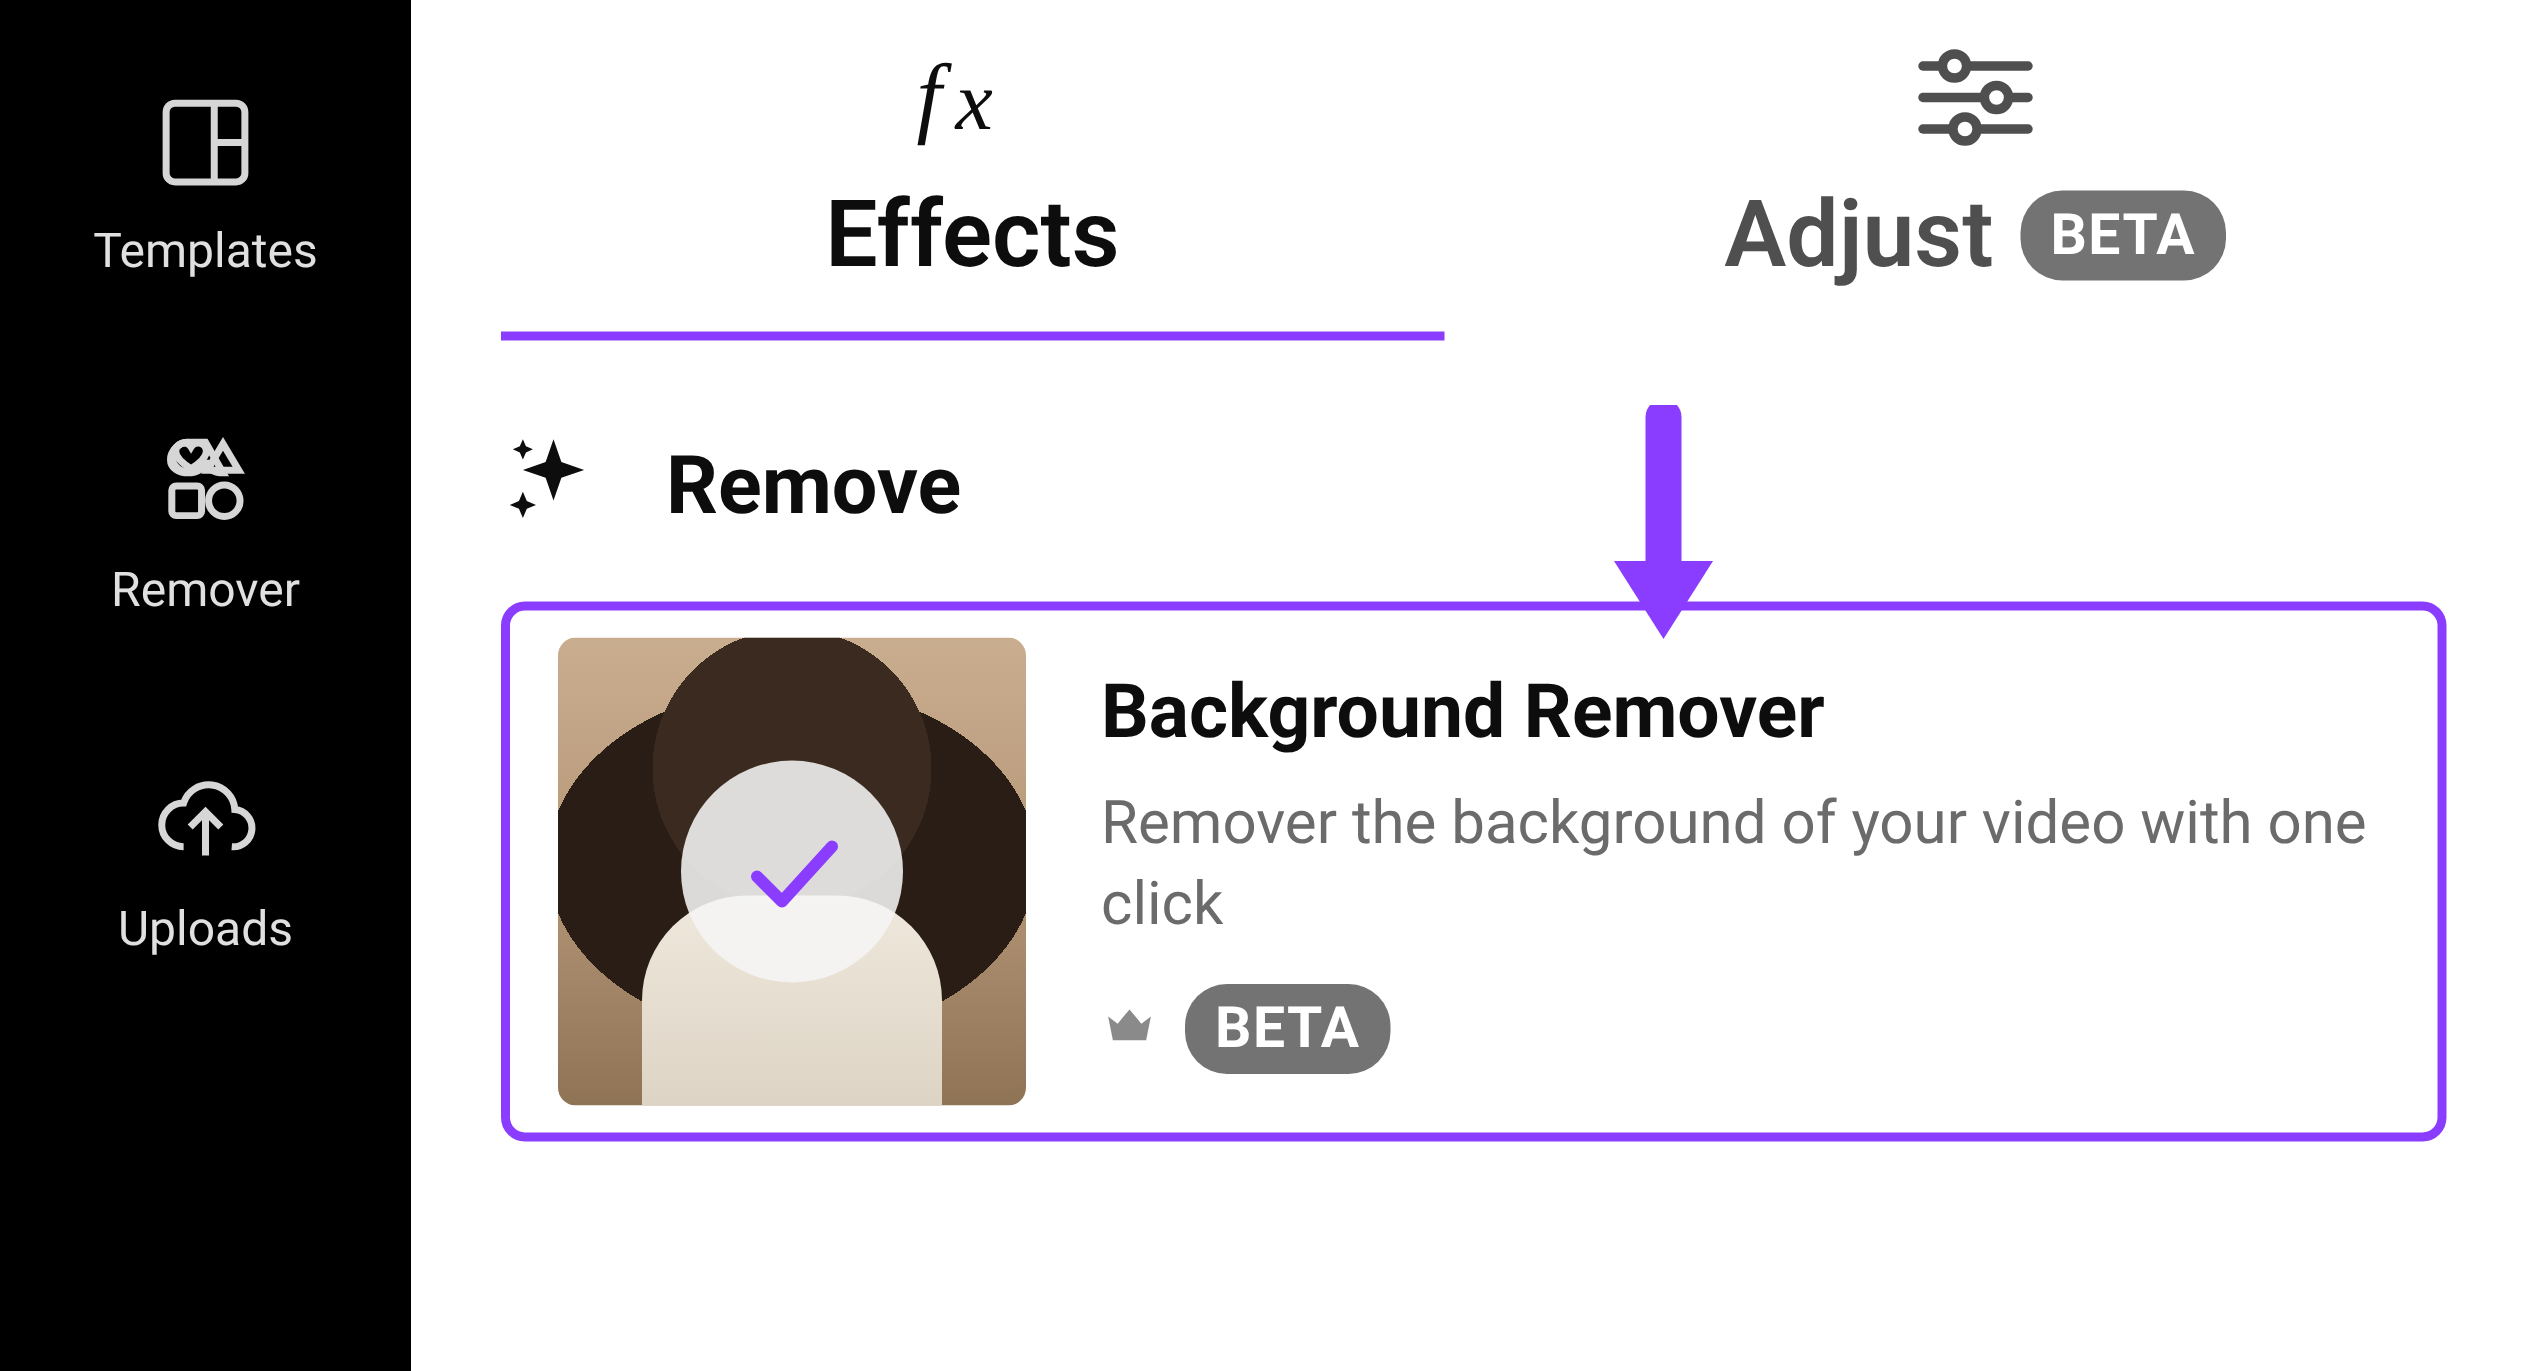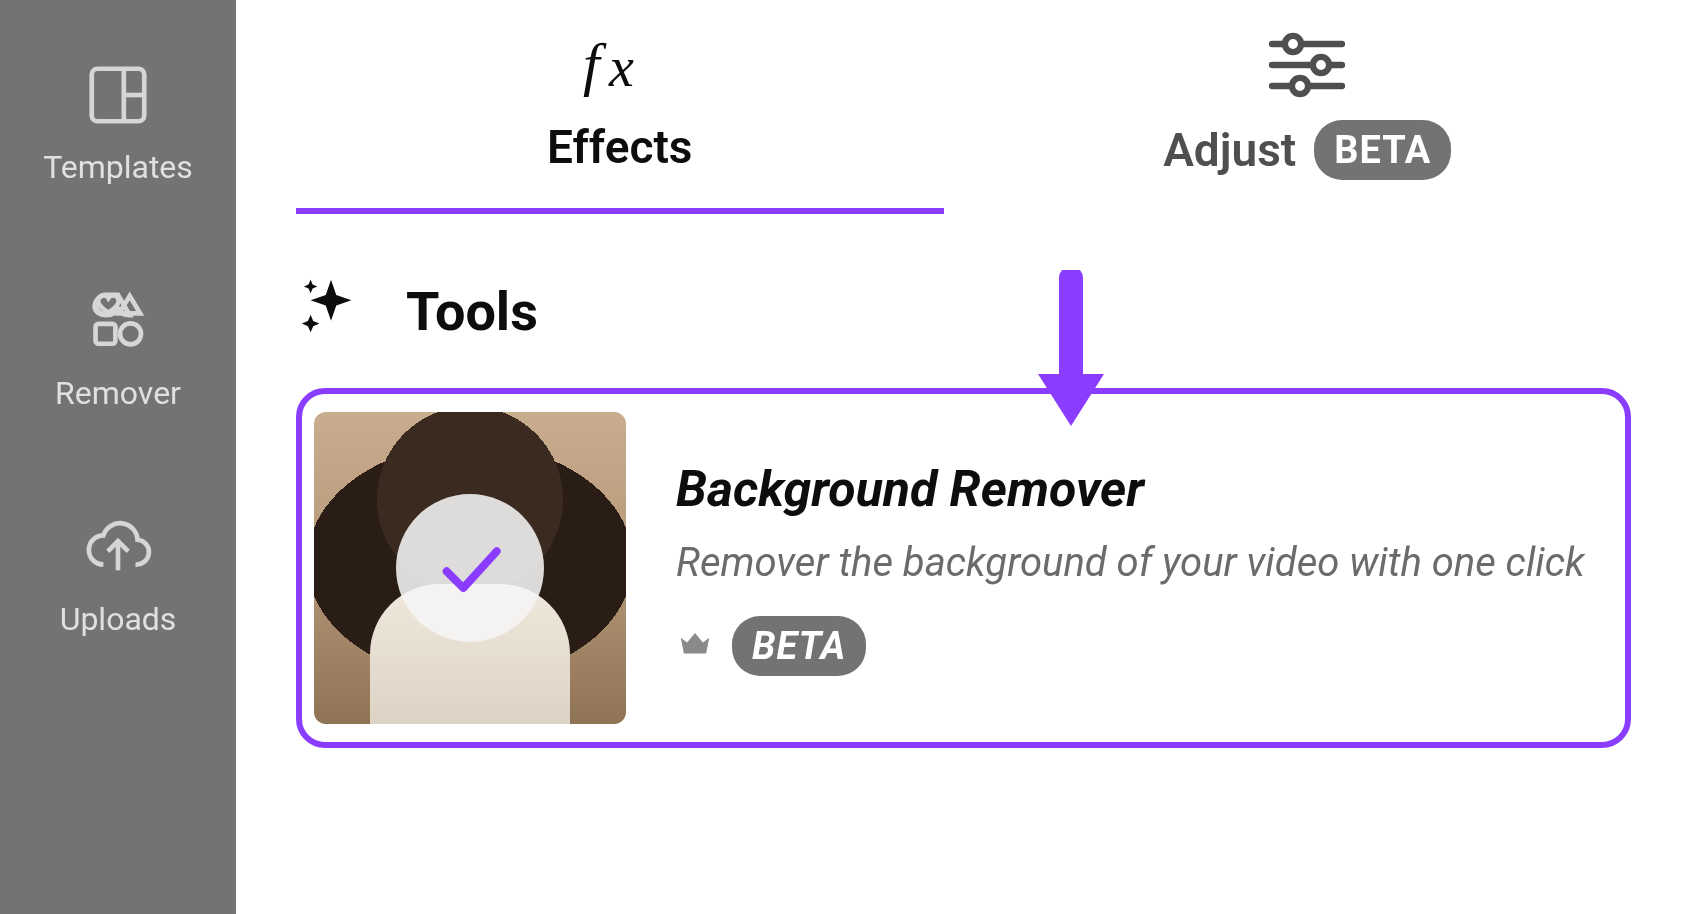--- a/index.html
+++ b/index.html
@@ -6,23 +6,23 @@
     body {
       font-family: -apple-system, BlinkMacSystemFont, "Segoe UI", Roboto, Helvetica, Arial, sans-serif;
       background: #ffffff;
       width: 1691px;
       height: 914px;
       display: flex;
       overflow: hidden;
     }
 
     .sidebar {
-      width: 236px;
+      width: 274px;
       height: 100%;
-      background: #737373;
+      background: #000000;
       display: flex;
       flex-direction: column;
       align-items: center;
       padding-top: 60px;
       gap: 100px;
     }
 
     .sidebar-item {
       display: flex;
       flex-direction: column;
@@ -70,21 +70,21 @@
 
     .tab-icon-slot { height: 70px; display: flex; align-items: flex-end; }
 
     .tab-label-row {
       display: flex;
       align-items: center;
       gap: 18px;
     }
 
     .tab-label {
-      font-size: 46px;
+      font-size: 62px;
       font-weight: 600;
       color: #0d0d0d;
     }
 
     .tab-label.muted { color: #4f4f4f; }
 
     .badge {
       background: #737373;
       color: #ffffff;
       font-size: 38px;
@@ -102,27 +102,26 @@
     }
 
     .tools-title {
       font-size: 54px;
       font-weight: 700;
       color: #0d0d0d;
     }
 
     .tool-card {
       border: 6px solid #8b3dff;
-      border-radius: 29px;
-      padding: 18px 12px;
+      border-radius: 16px;
+      padding: 18px 32px;
       display: flex;
       align-items: center;
       gap: 50px;
       cursor: pointer;
-      font-style: italic;
     }
 
     .thumb {
       width: 312px;
       height: 312px;
       border-radius: 12px;
       background:
         radial-gradient(circle at 50% 28%, #3a2a1f 0%, #3a2a1f 34%, transparent 34%),
         radial-gradient(ellipse 90% 65% at 50% 48%, #2a1d15 0%, #2a1d15 58%, transparent 58%),
         linear-gradient(180deg, #c9ad8f 0%, #b89a7a 45%, #8f7355 100%);
@@ -275,21 +274,21 @@
   </div>
 
   <div class="tools-header">
     <span>
       <svg width="70" height="70" viewBox="0 0 24 24" fill="#0d0d0d">
         <path d="M12 2l1.8 5.2L19 9l-5.2 1.8L12 16l-1.8-5.2L5 9l5.2-1.8L12 2z"></path>
         <path d="M5 14l.9 2.1L8 17l-2.1.9L5 20l-.9-2.1L2 17l2.1-.9L5 14z"></path>
         <path d="M5 2l.7 1.6L7.3 4.3 5.7 5 5 6.6 4.3 5 2.7 4.3 4.3 3.6 5 2z"></path>
       </svg>
     </span>
-    <h2 class="tools-title">Tools</h2>
+    <h2 class="tools-title">Remove</h2>
   </div>
 
   <div class="tool-card">
     <div class="thumb">
       <div class="check-circle">
         <svg width="80" height="80" viewBox="0 0 24 24" fill="none" stroke="#8b3dff" stroke-width="2.4" stroke-linecap="round" stroke-linejoin="round">
           <polyline points="5 13 10 18 20 7"></polyline>
         </svg>
       </div>
     </div>

